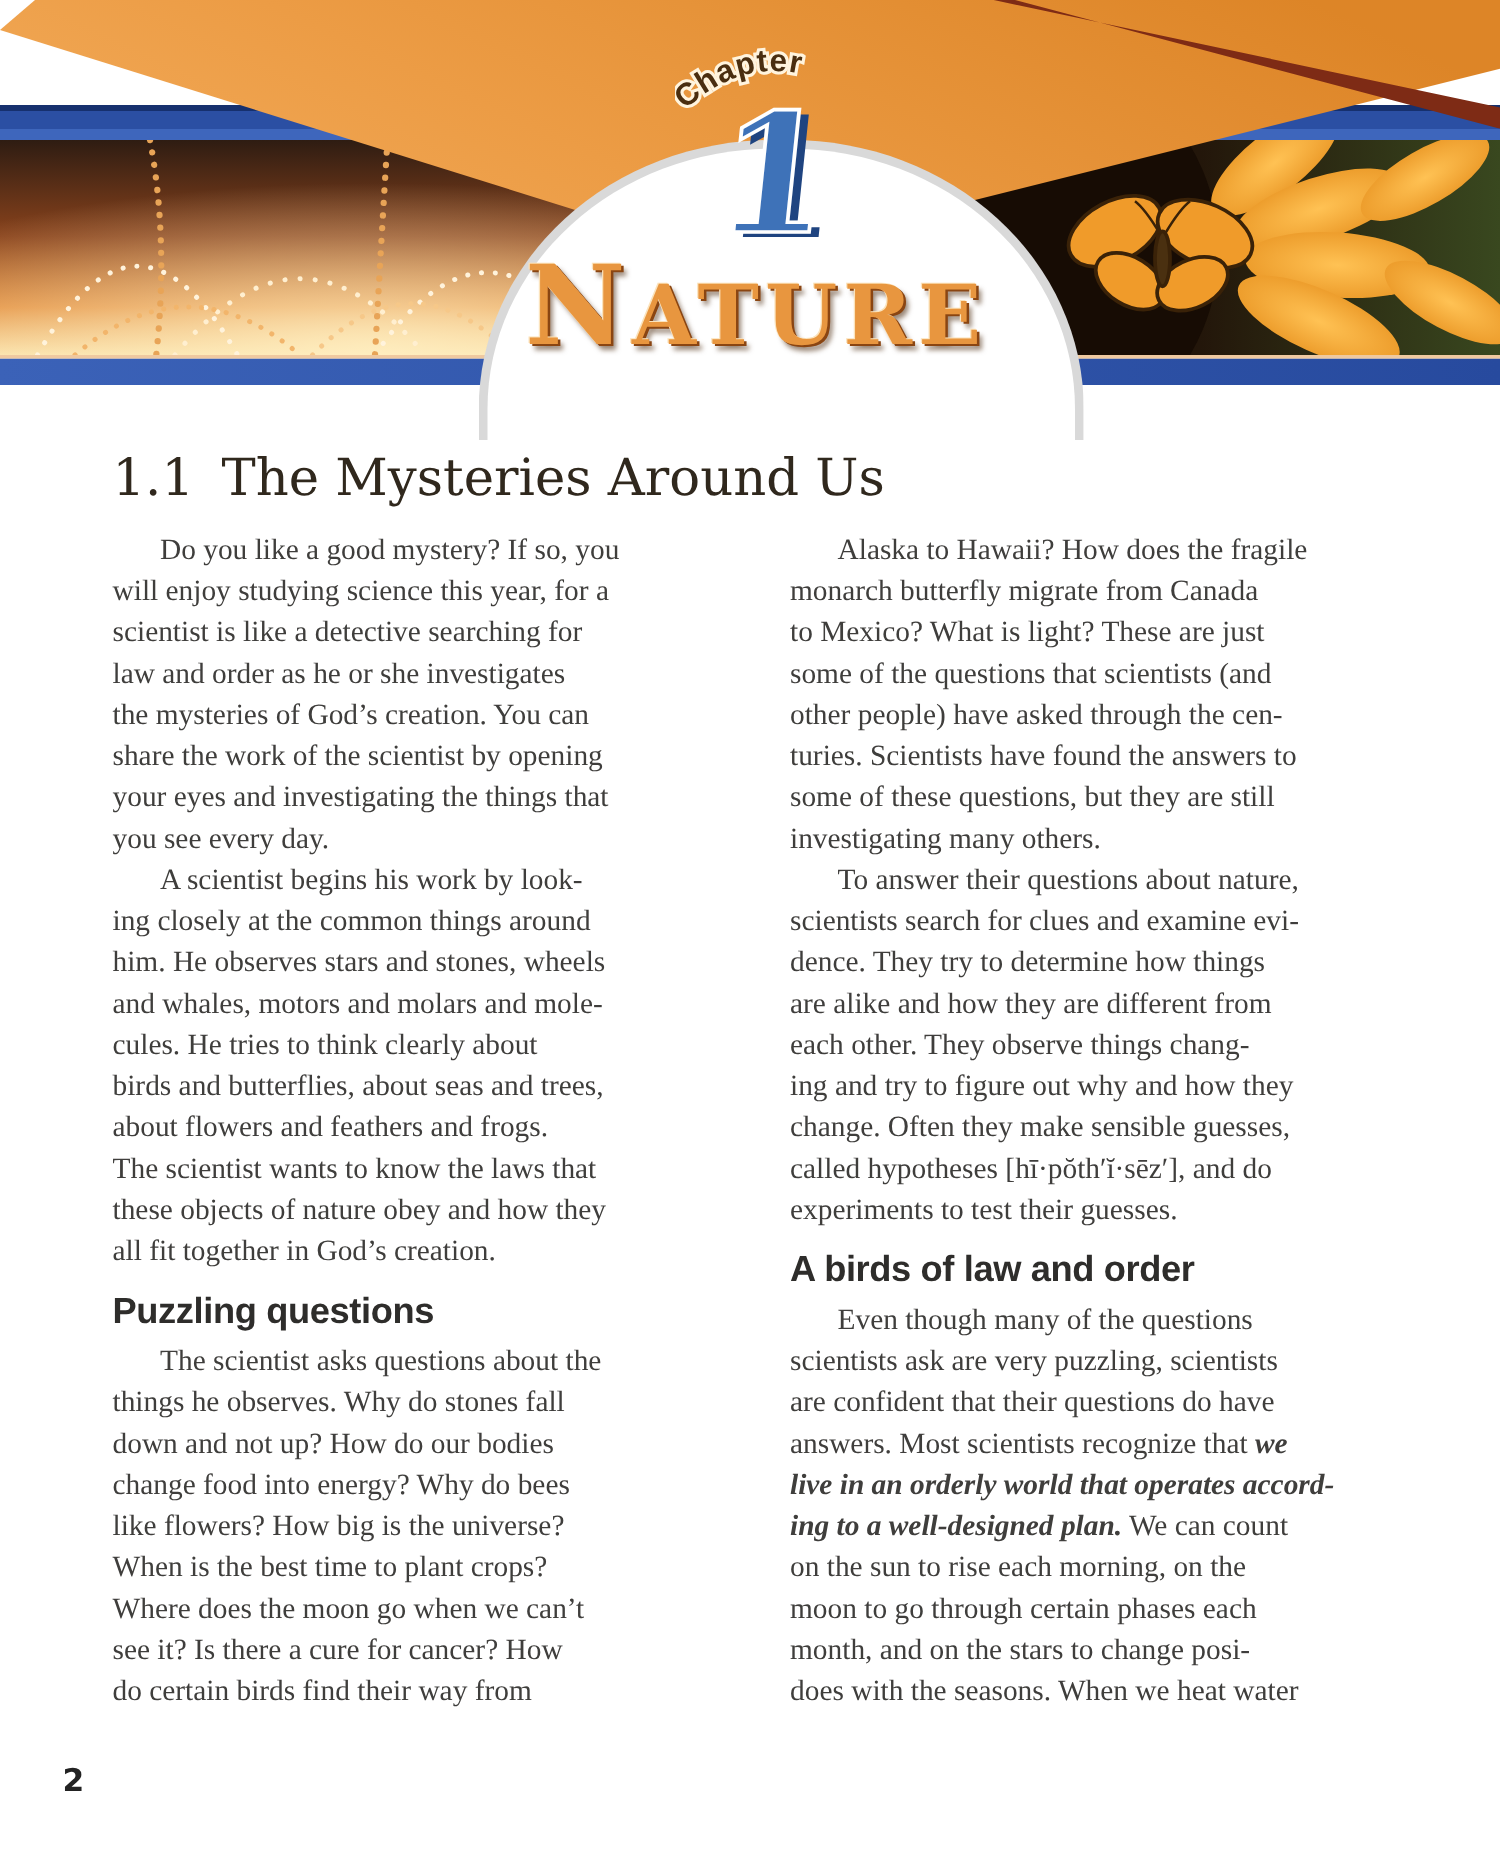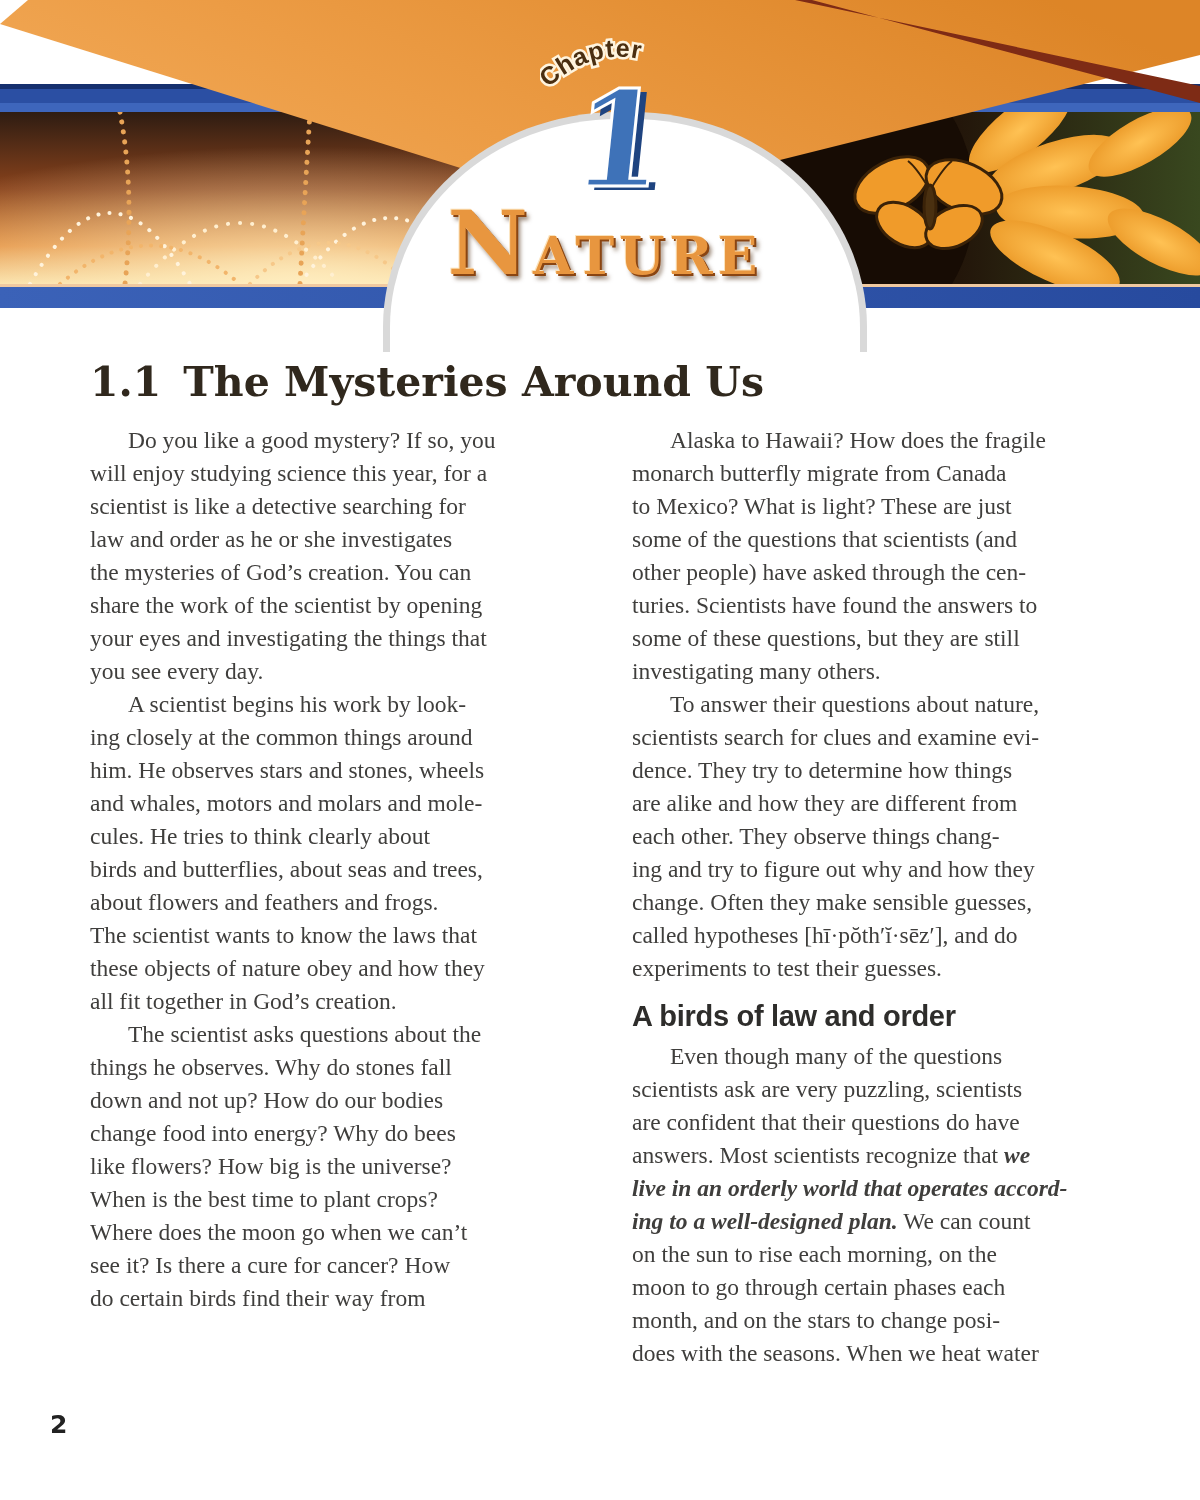--- a/index.html
+++ b/index.html
@@ -29,25 +29,25 @@
   .chapter-badge{position:absolute;left:540px;top:24px;z-index:6;}
   .numeral{position:absolute;left:548px;top:58px;z-index:6;}
   .title-line1{position:absolute;left:395px;top:180px;width:440px;z-index:6;
         text-align:center;font-family:"DejaVu Serif",serif;font-weight:bold;
         font-size:43px;color:#3A332C;letter-spacing:0.5px;}
   .title-line2{position:absolute;left:365px;top:213px;width:480px;z-index:6;
         text-align:center;font-family:"DejaVu Serif",serif;font-weight:bold;
         color:#E8963F;letter-spacing:5px;
         text-shadow:-1px -1px 0 #FBE3BC, 2px 2px 0 #8A4512, 4px 5px 4px rgba(70,35,5,.55);}
   .title-line2 .big-n{font-size:88px;line-height:60px;}
-  .title-line2 .rest{font-size:52px;margin-top:36px;}
+  .title-line2 .rest{font-size:66px;margin-top:36px;}
 
   
   .section-title{position:absolute;left:90px;top:358px;z-index:7;
-        font-family:"DejaVu Serif",serif;font-weight:bold;font-size:41px;
+        font-family:"DejaVu Serif",serif;font-weight:normal;font-size:41px;
         color:#30281D;letter-spacing:0px;}
   .section-title .num{margin-right:22px;}
   .col{position:absolute;top:424px;width:502px;font-size:23.5px;line-height:33px;
        color:#3F3E3C;z-index:7;}
   .col-left{left:90px;}
   .col-right{left:632px;}
   .col p{margin:0;white-space:pre-line;text-indent:38px;}
   .subhead{margin:15px 0 7px;font-family:"Liberation Sans",sans-serif;font-weight:bold;
            font-size:29px;color:#2E2D2B;letter-spacing:-0.3px;}
   .bold-italic{font-weight:bold;font-style:italic;}
@@ -177,20 +177,21 @@
     <p>A scientist begins his work by look-
 ing closely at the common things around
 him.  He observes stars and stones, wheels
 and whales, motors and molars and mole-
 cules.  He tries to think clearly about
 birds and butterflies, about seas and trees,
 about flowers and feathers and frogs.
 The scientist wants to know the laws that
 these objects of nature obey and how they
 all fit together in God’s creation.</p>
+    <div class="subhead">Puzzling questions</div>
     <p>The scientist asks questions about the
 things he observes.  Why do stones fall
 down and not up?  How do our bodies
 change food into energy?  Why do bees
 like flowers?  How big is the universe?
 When is the best time to plant crops?
 Where does the moon go when we can’t
 see it?  Is there a cure for cancer?  How
 do certain birds find their way from</p>
   </div>

